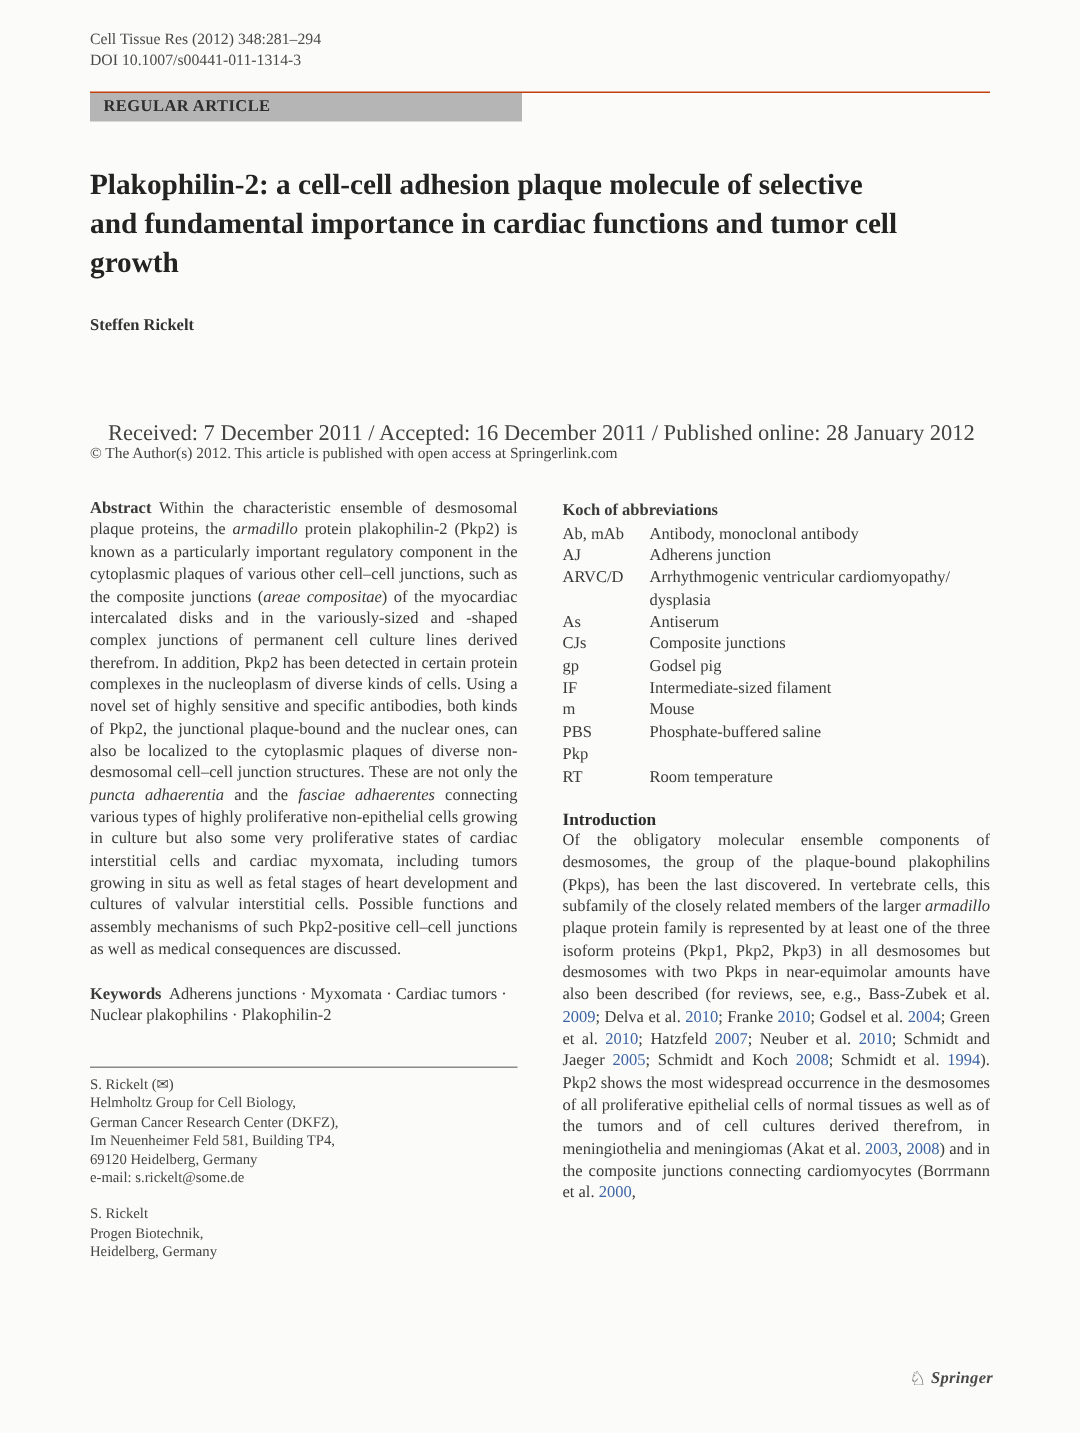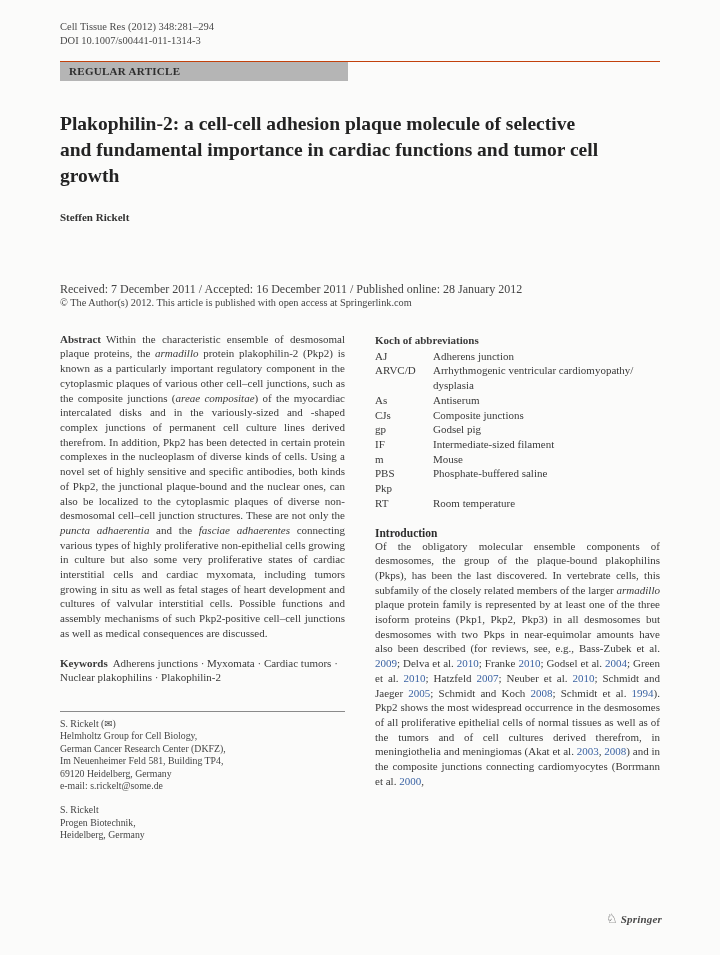--- a/index.html
+++ b/index.html
@@ -18,21 +18,21 @@
     width:270px; background:#b5b5b5; padding:3px 9px 4px 9px;
     font-weight:bold; font-size:11px; letter-spacing:.3px; color:#2e2e2e;
   }
 
   h1.title {
     margin:30px 0 0 0; max-width:540px;
     font-size:19.5px; line-height:1.33; font-weight:bold; color:#232323;
   }
   .author { margin-top:22px; font-size:11px; font-weight:bold; color:#333; }
 
-  .history   { margin-top:60px; font-size:12px; line-height:13.5px; color:#434343; }
+  .history   { margin-top:60px; font-size:15px; line-height:13.5px; color:#434343;margin-left:12px; }
   .copyright { font-size:10.3px; line-height:13.5px; color:#434343; }
 
   .columns { margin-top:22px; display:flex; gap:30px; }
   .col { width:292px; }
 
   p.body-par { margin:0; font-size:11px; line-height:14.7px; text-align:justify; }
   .runin { font-weight:bold; padding-right:5px; }
   .seg-italic { font-style:italic; }
   .seg-link { color:#3c64a4; }
 
@@ -104,20 +104,24 @@
             <div class="fn-line">Progen Biotechnik,</div>
             <div class="fn-line">Heidelberg, Germany</div>
           </div>
       </div>
     </div>
 
     <div class="col">
       <div class="abbr-heading">Koch of abbreviations</div>
       <div>
 
+          <div class="abbr-row">
+            <span class="abbr-key">Ab, mAb</span>
+            <span class="abbr-def">Antibody, monoclonal antibody</span>
+          </div>
 
           <div class="abbr-row">
             <span class="abbr-key">AJ</span>
             <span class="abbr-def">Adherens junction</span>
           </div>
 
           <div class="abbr-row">
             <span class="abbr-key">ARVC/D</span>
             <span class="abbr-def">Arrhythmogenic ventricular cardiomyopathy/ dysplasia</span>
           </div>

